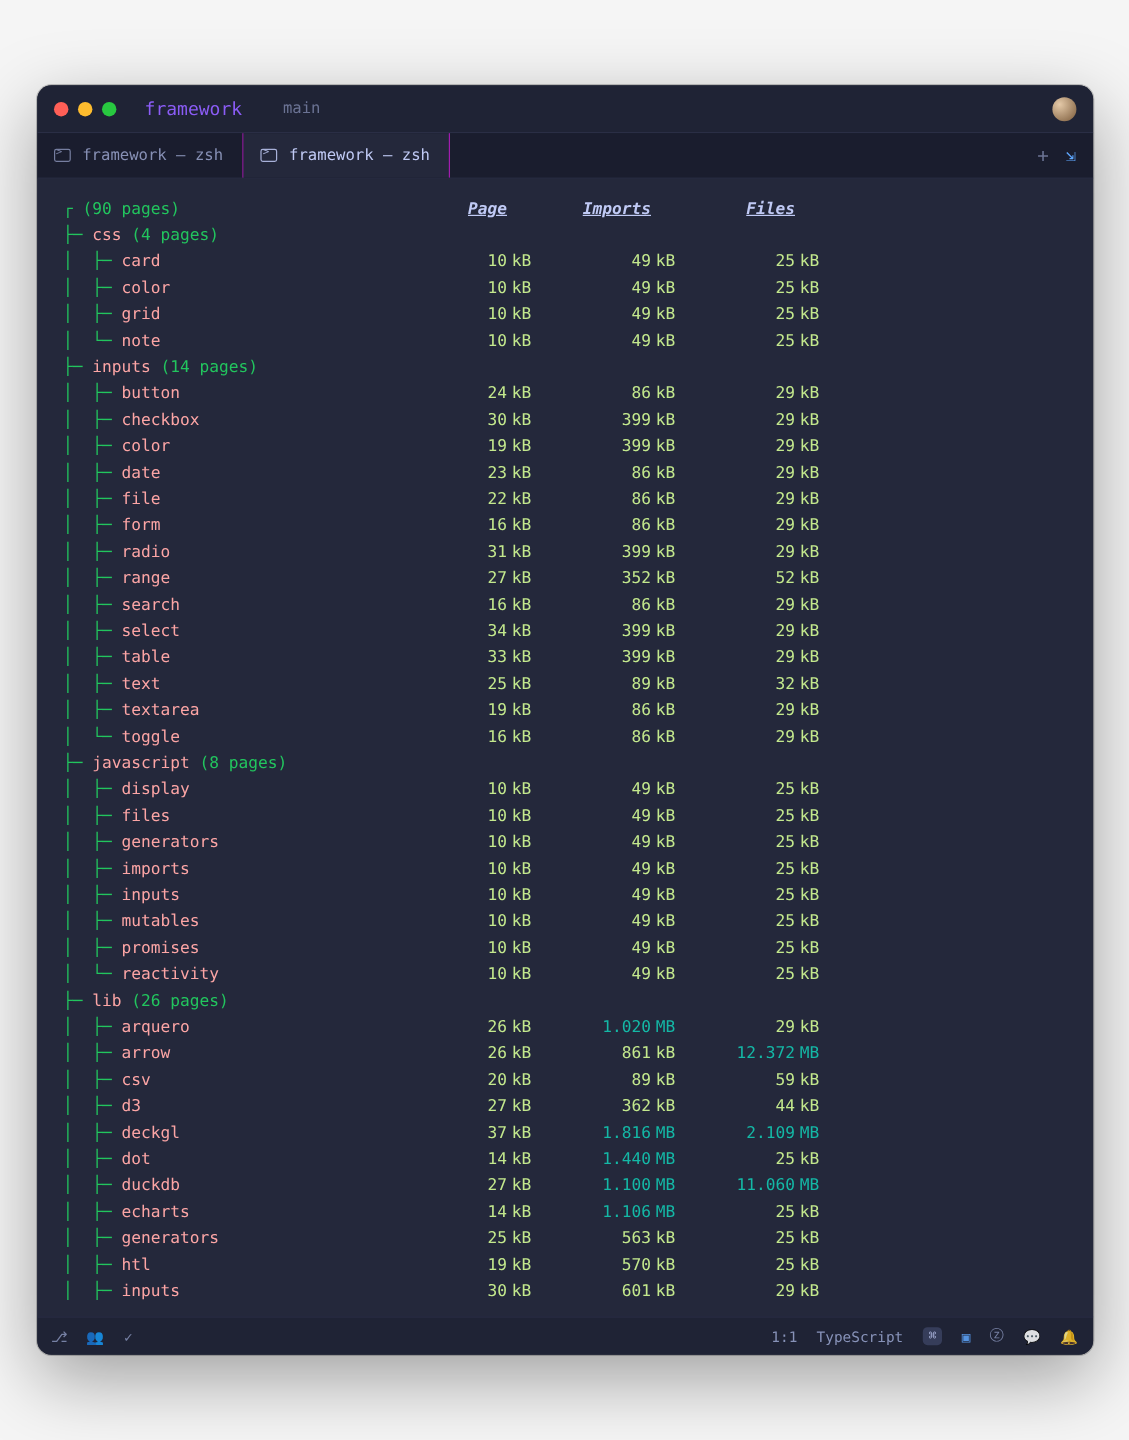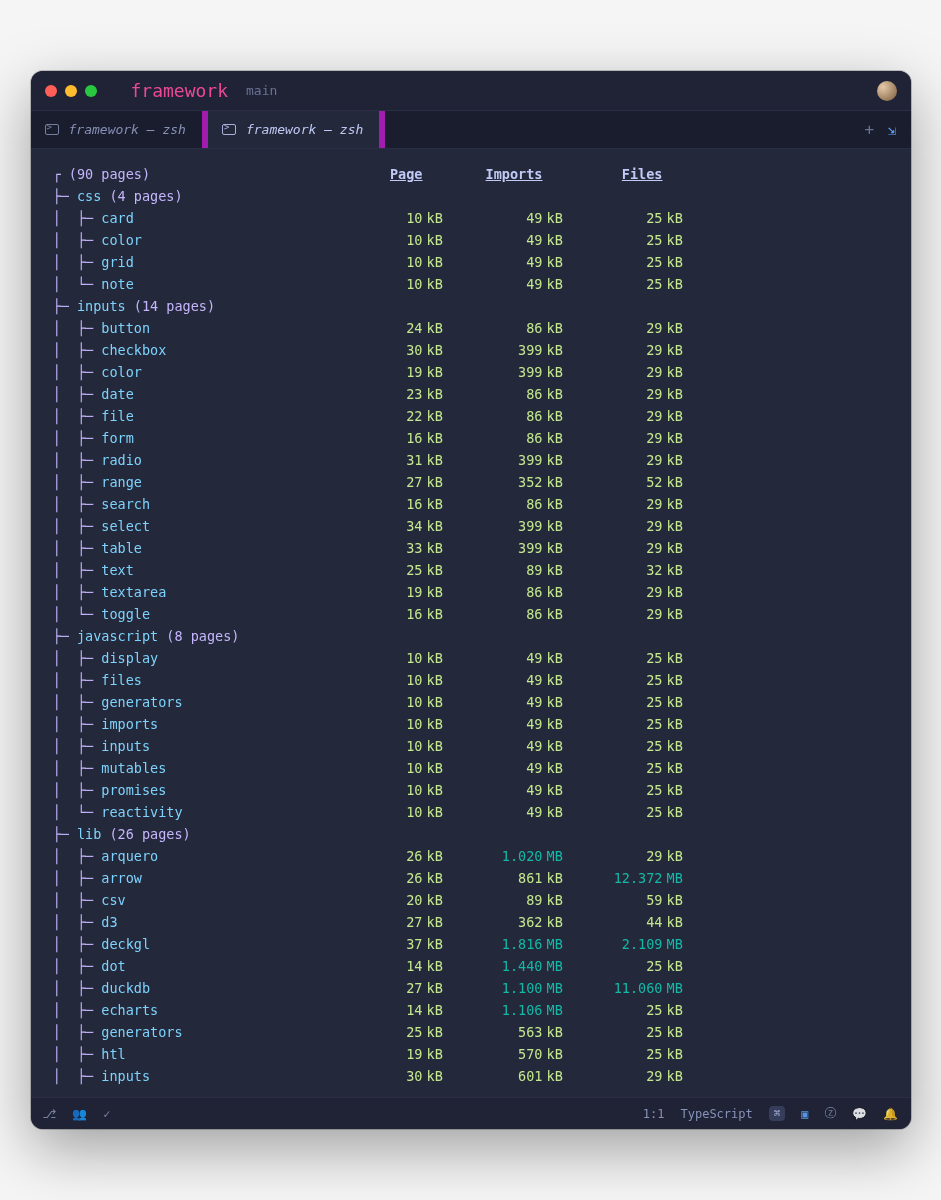--- a/index.html
+++ b/index.html
@@ -27,44 +27,43 @@
     align-items: center;
     padding: 0 14px;
     border-bottom: 1px solid #2a2e45;
     gap: 10px;
   }
   .traffic { display: flex; gap: 8px; }
   .traffic span { width: 12px; height: 12px; border-radius: 50%; display: block; }
   .tl-close { background: #ff5f57; }
   .tl-min   { background: #febc2e; }
   .tl-max   { background: #28c840; }
-  .title-text { color: #ec4899; font-size: 18px; margin-left: 24px; }
-  .title-branch { color: #6b7394; font-size: 13px; margin-left: 8px; }
+  .title-text { color: #8b5cf6; font-size: 15px; margin-left: 14px; }
+  .title-branch { color: #6b7394; font-size: 13px; margin-left: 24px; }
   .titlebar-spacer { flex: 1; }
   .avatar {
     width: 20px; height: 20px; border-radius: 50%;
     background: radial-gradient(circle at 30% 30%, #e4c9a8, #7a5a3a);
   }
   
   .tabstrip {
     height: 38px;
     background: #1a1d2e;
     display: flex;
     align-items: stretch;
     border-bottom: 1px solid #2a2e45;
   }
   .tab {
     display: flex; align-items: center;
     padding: 0 16px 0 14px;
     gap: 10px;
     font-size: 13px;
     color: #8790b5;
-    border-right: 6px solid #a21caf;
+    border-right: 1px solid #a21caf;
     cursor: pointer;
-    font-style: italic;
   }
   .tab.active { background: #24283b; color: #c0caf5; }
   .tab-icon {
     width: 14px; height: 11px;
     border: 1.5px solid currentColor;
     border-radius: 2px; position: relative;
     display:inline-block; opacity:.85;
   }
   .tab-icon::after {
     content:">"; position:absolute; left:1px; top:-3px;
@@ -77,26 +76,26 @@
   
   .term {
     background: #24283b;
     padding: 14px 22px 10px 22px;
     font-size: 13.5px;
     line-height: 22px;
     color: #c0caf5;
     white-space: pre;
     overflow: hidden;
   }
-  .muted { color: #c4b5fd; }
-  .cyan  { color: #7dd3fc; }
+  .muted { color: #22c55e; }
+  .cyan  { color: #fca5a5; }
   .yg    { color: #c3e88d; } 
   .orange{ color: #14b8a6; } 
   .blue  { color: #14b8a6; } 
-  .hdr   { color: #c0caf5; font-weight: 600; text-decoration: underline; }
+  .hdr   { color: #c0caf5; font-weight: 600; text-decoration: underline; font-style: italic; }
   .row { display:block; }
   .tree-col { display:inline-block; width: 300px; }
   .num  { display:inline-block; width: 70px; text-align:right; }
   .unit { display:inline-block; width: 26px; text-align:left; padding-left:4px;}
   .gap  { display:inline-block; width: 24px; }
   
   .statusbar {
     height: 32px;
     background: #1f2335;
     border-top: 1px solid #2a2e45;

